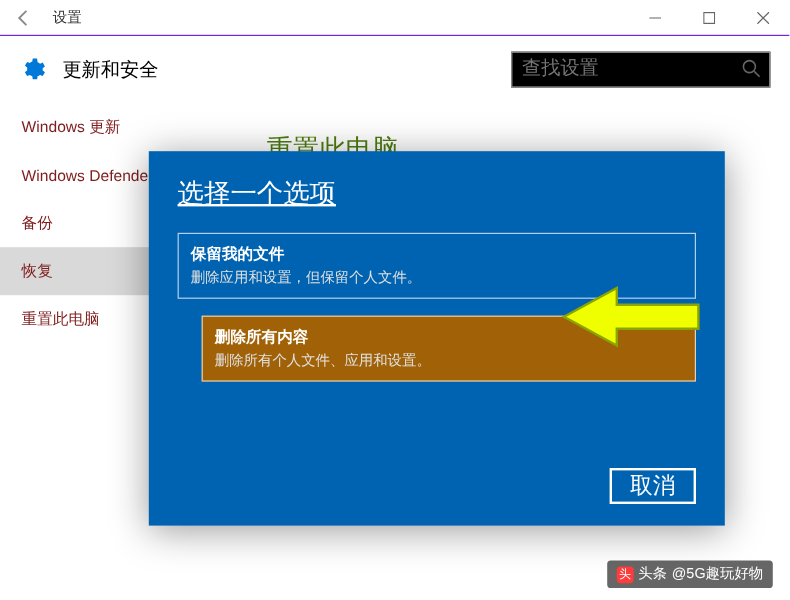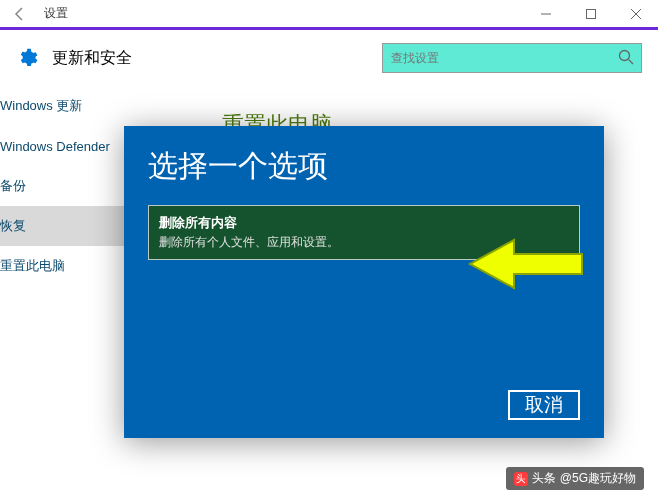--- a/index.html
+++ b/index.html
@@ -1,45 +1,45 @@
 <!DOCTYPE html>
 <html><head>
 <meta charset="utf-8">
 <style>
 * { margin: 0; padding: 0; box-sizing: border-box; font-family: "Microsoft YaHei", "Segoe UI", sans-serif; }
 body { width: 658px; height: 500px; background: #fff; overflow: hidden; position: relative; }
 
-.titlebar { height: 30px; background: #fff; display: flex; align-items: center; border-bottom: 3px solid #6d28d9; }
+.titlebar { height: 30px; background: #fff; display: flex; align-items: center; border-bottom: 1px solid #6d28d9; }
 .titlebar-left { display: flex; align-items: center; padding-left: 8px; gap: 12px; }
 .back-btn { width: 24px; height: 24px; display: flex; align-items: center; justify-content: center; color: #888; }
 .titlebar-title { font-size: 12px; color: #333; }
 .titlebar-right { margin-left: auto; display: flex; }
 .win-btn { width: 45px; height: 30px; display: flex; align-items: center; justify-content: center; color: #666; }
 .win-btn svg { width: 10px; height: 10px; }
 
 .header { height: 56px; display: flex; align-items: center; padding: 0 16px; background: #fff; }
 .gear { width: 22px; height: 22px; color: #0078d7; margin-right: 14px; }
 .header-title { font-size: 16px; font-weight: 400; color: #000; }
 .search-wrap { margin-left: auto; position: relative; }
-.search-input { width: 260px; height: 30px; border: 1px solid #999; padding: 0 30px 0 8px; font-size: 12px; color: #666; background: #5eead4; }
+.search-input { width: 216px; height: 30px; border: 1px solid #999; padding: 0 30px 0 8px; font-size: 16px; color: #666; background: #000000; }
 .search-icon-box { position: absolute; right: 6px; top: 6px; width: 18px; height: 18px; color: #666; }
 
 .layout { display: flex; height: calc(500px - 86px); }
 .sidebar { width: 190px; background: #fff; }
-.side-item { height: 40px; display: flex; align-items: center; font-size: 13px; color: #0c4a6e; }
+.side-item { height: 40px; display: flex; align-items: center; padding-left: 18px; font-size: 13px; color: #7f1d1d; }
 .side-item.active { background: #d9d9d9; }
 
 .content { flex: 1; padding: 24px 32px; }
 .content-title { font-size: 22px; font-weight: 400; color: #4d7c0f; }
 
 .overlay { position: absolute; left: 124px; top: 126px; width: 480px; height: 312px; background: #0063b1; box-shadow: 0 4px 30px rgba(0,0,0,0.4); padding: 20px 24px; color: #fff; }
 .overlay::after { content: ""; position: absolute; inset: 0; pointer-events: none; }
-.ov-title { font-size: 30px; font-weight: 300; margin-bottom: 18px; }
+.ov-title { font-size: 22px; font-weight: 300; margin-bottom: 18px; text-decoration: underline; }
 .option { border: 1px solid rgba(255,255,255,0.7); padding: 8px 10px; margin-bottom: 14px; position: relative; }
-.option.highlight { background: #14532d; }
+.option.highlight { background: #a16207; margin-left: 20px; }
 .opt-title { font-size: 13px; font-weight: 600; margin-bottom: 2px; }
 .opt-desc { font-size: 12px; color: #e0e0e0; }
 
 .arrow { position: absolute; left: 340px; top: 108px; pointer-events: none; }
 .cancel-btn { position: absolute; right: 24px; bottom: 18px; width: 72px; height: 30px; border: 2px solid #fff; background: transparent; color: #fff; font-size: 19px; display: flex; align-items: center; justify-content: center; }
 
 .watermark { position: absolute; right: 14px; bottom: 10px; background: rgba(0,0,0,0.6); color: #fff; font-size: 12px; padding: 3px 8px; border-radius: 3px; display: flex; align-items: center; gap: 4px; }
 .wm-icon { width: 14px; height: 14px; background: #ff3b3b; border-radius: 3px; display: flex; align-items: center; justify-content: center; font-size: 10px; }
 </style>
 </head>
@@ -100,20 +100,24 @@
     <div class="side-item">重置此电脑</div>
   </div>
   <div class="content">
     <div class="content-title">重置此电脑</div>
   </div>
 </div>
 
 <div class="overlay">
   <div class="ov-title">选择一个选项</div>
 
+  <div class="option">
+    <div class="opt-title">保留我的文件</div>
+    <div class="opt-desc">删除应用和设置，但保留个人文件。</div>
+  </div>
 
   <div class="option highlight">
     <div class="opt-title">删除所有内容</div>
     <div class="opt-desc">删除所有个人文件、应用和设置。</div>
   </div>
 
   <svg class="arrow" width="120" height="60" viewBox="0 0 120 60">
     <path d="M118 20 L50 20 L50 6 L6 30 L50 54 L50 40 L118 40 Z" fill="#f0ff00" stroke="#8aa500" stroke-width="2"></path>
   </svg>
 

